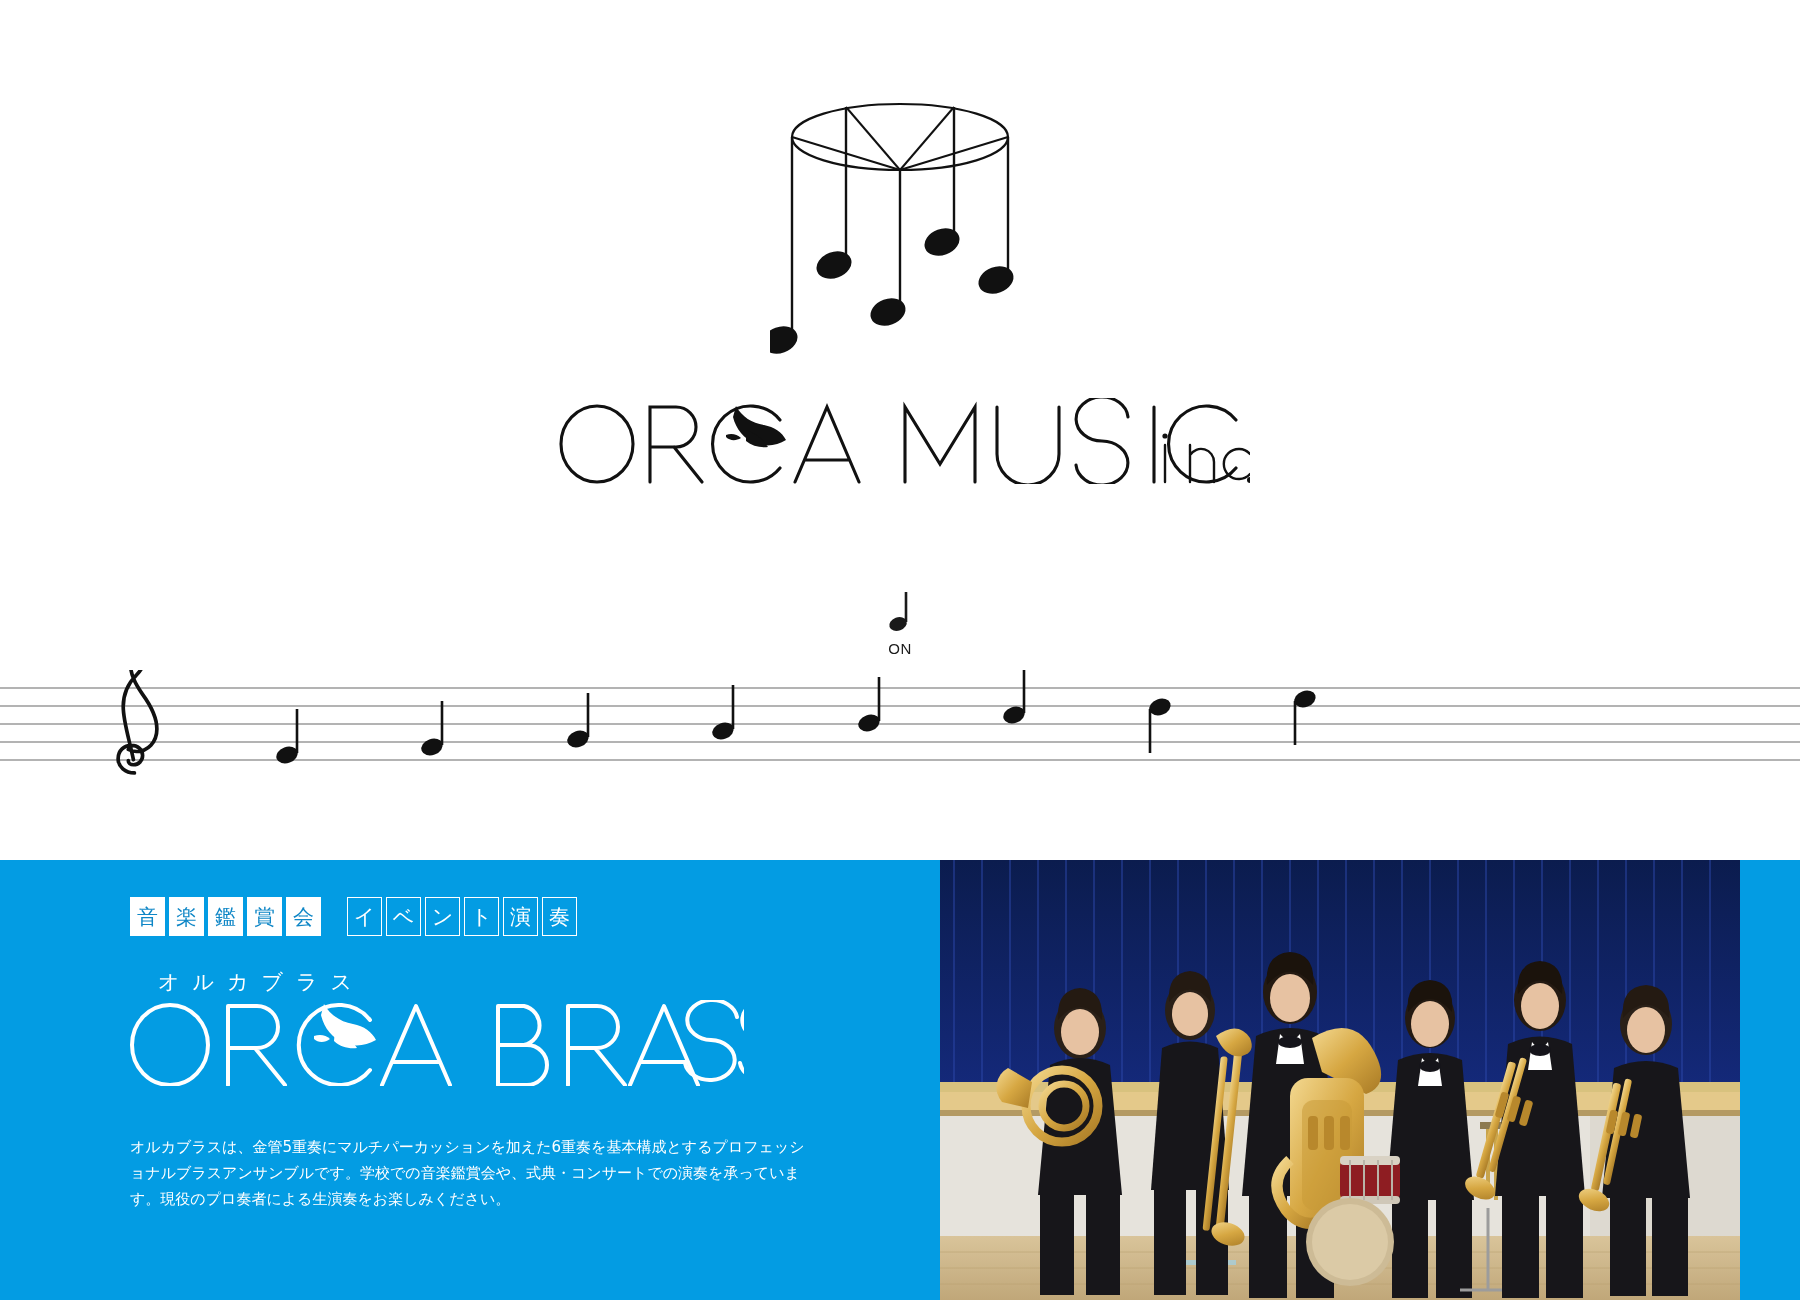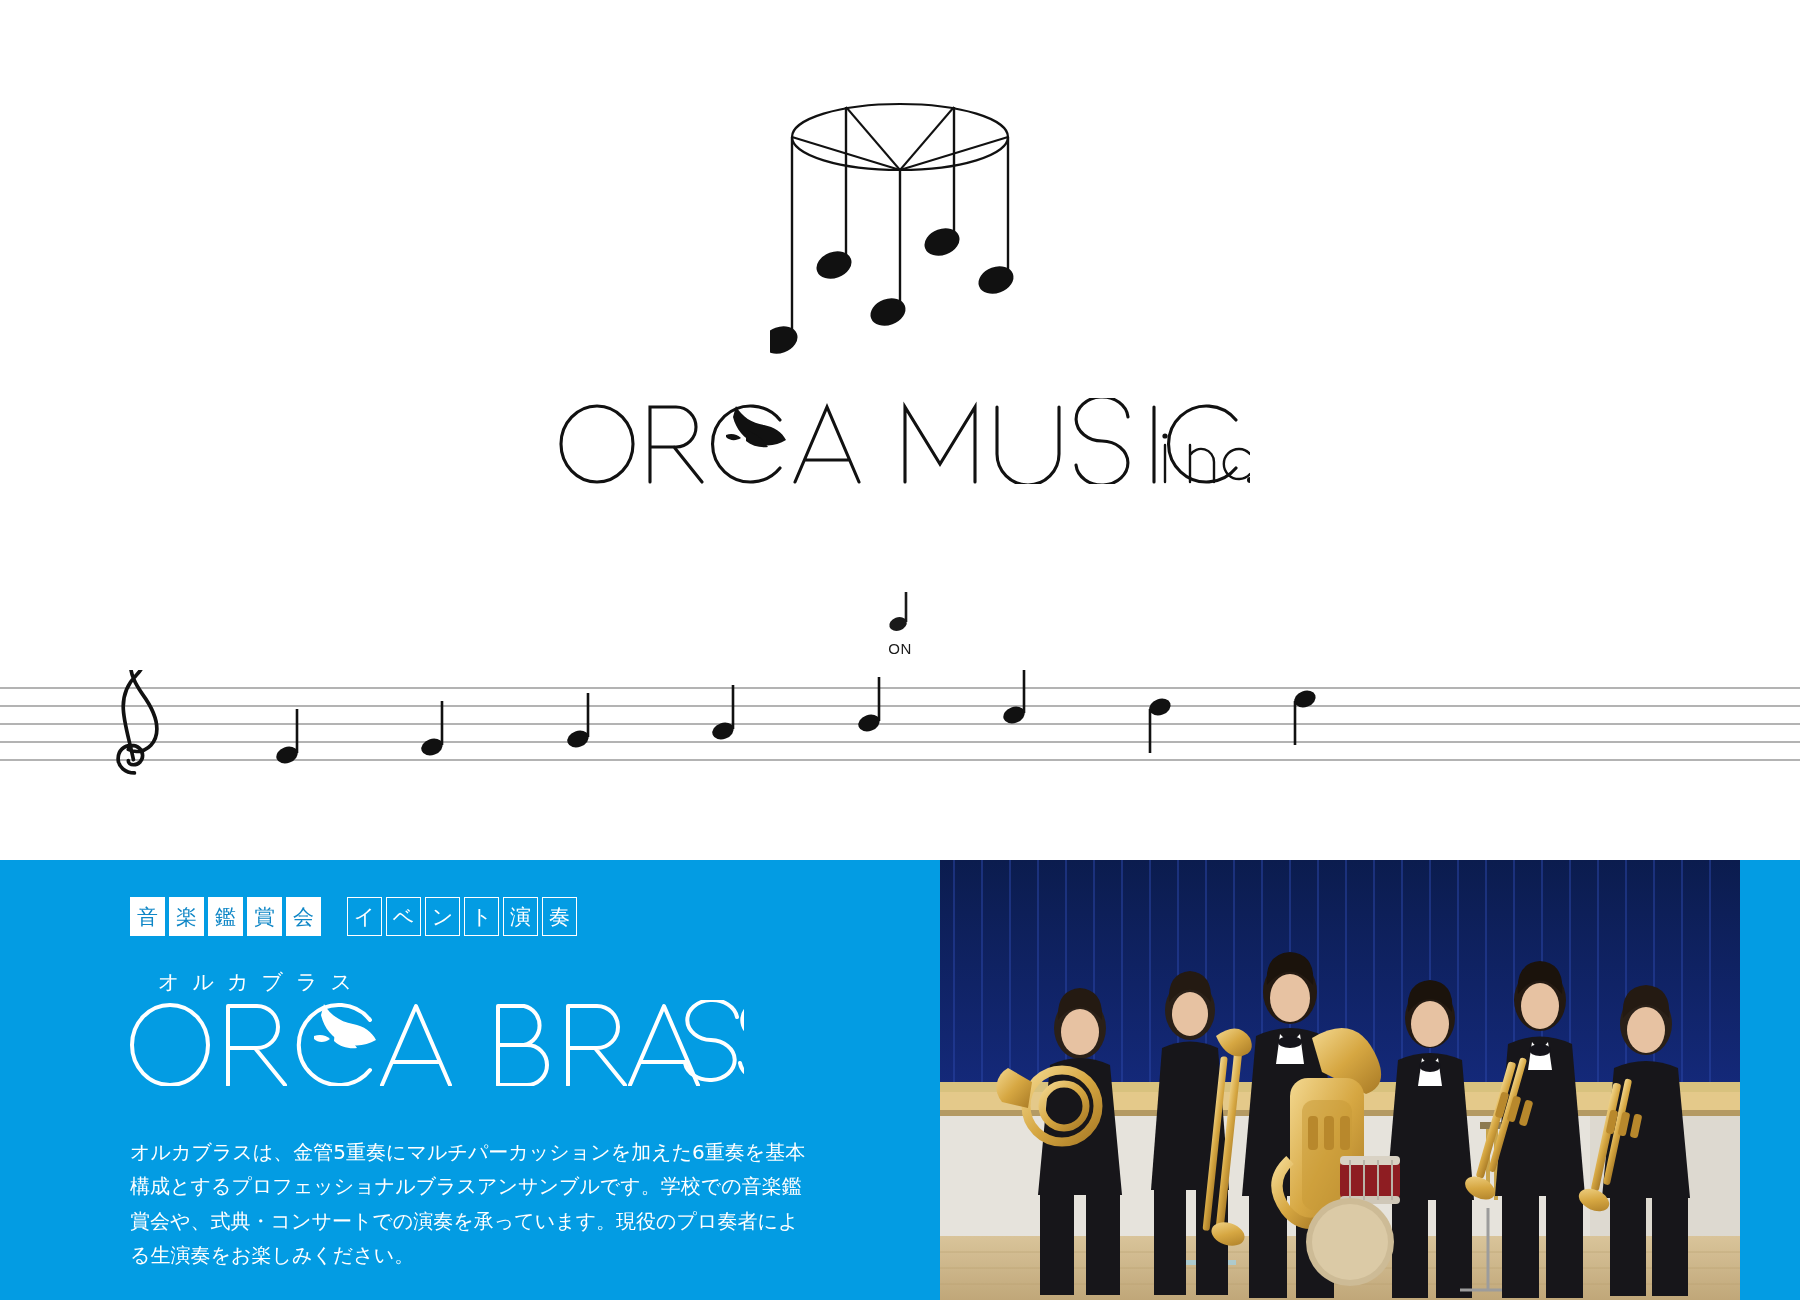--- a/index.html
+++ b/index.html
@@ -60,21 +60,21 @@
     font-family: Liberation Sans, sans-serif;
     margin-left: 28px;
   }
   .brass-title {
     position: absolute; left: 124px; top: 140px;
     color: #ffffff; font-size: 72px; font-weight: 300; letter-spacing: 2px;
     line-height: 1;
   }
   .lead-text {
     position: absolute; left: 130px; top: 275px; width: 680px;
-    color: #ffffff; font-size: 20px; line-height: 1.72;
+    color: #ffffff; font-size: 15px; line-height: 1.72;
     font-family: "DejaVu Sans", "Liberation Sans", sans-serif;
   }
 
   
   .photo {
     position: absolute; left: 940px; top: 860px; width: 800px; height: 440px;
     overflow: hidden; background: #0d1f52;
   }
   .photo-right-fill {
     position: absolute; left: 1740px; top: 860px; width: 60px; height: 440px;

